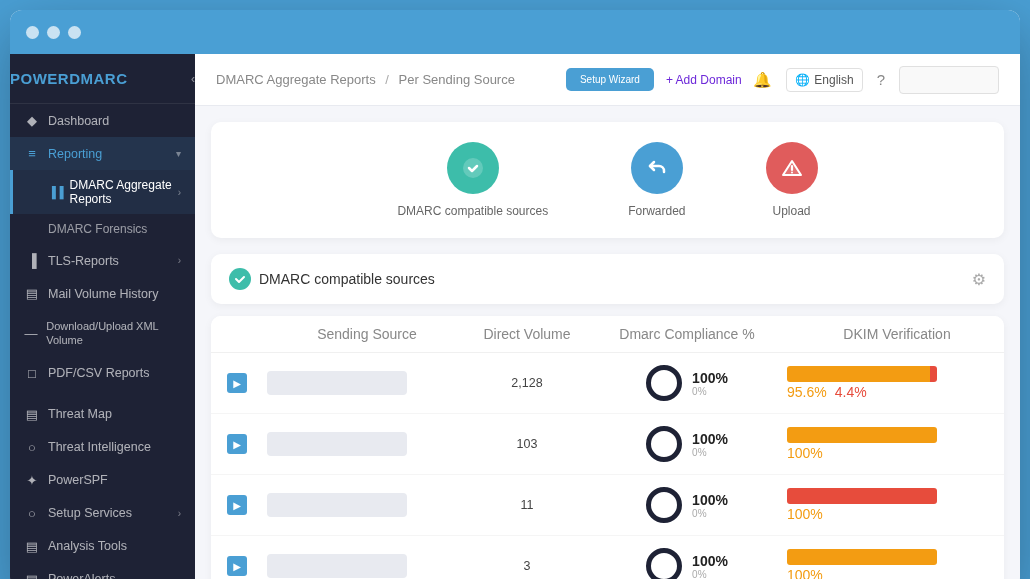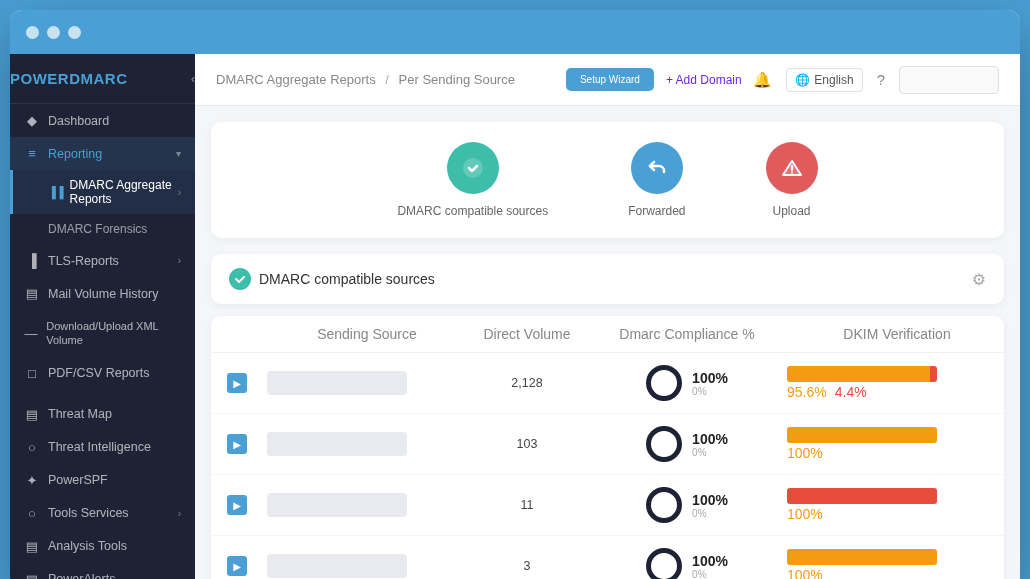--- a/index.html
+++ b/index.html
@@ -423,21 +423,21 @@
         <span>Threat Intelligence</span>
       </div>
 
       <div class="sidebar-item">
         <span class="icon">✦</span>
         <span>PowerSPF</span>
       </div>
 
       <div class="sidebar-item">
         <span class="icon">○</span>
-        <span>Tools Services</span>
+        <span>Setup Services</span>
         <span class="arrow">›</span>
       </div>
 
       <div class="sidebar-item">
         <span class="icon">▤</span>
         <span>Analysis Tools</span>
       </div>
 
       <div class="sidebar-item">
         <span class="icon">▤</span>

